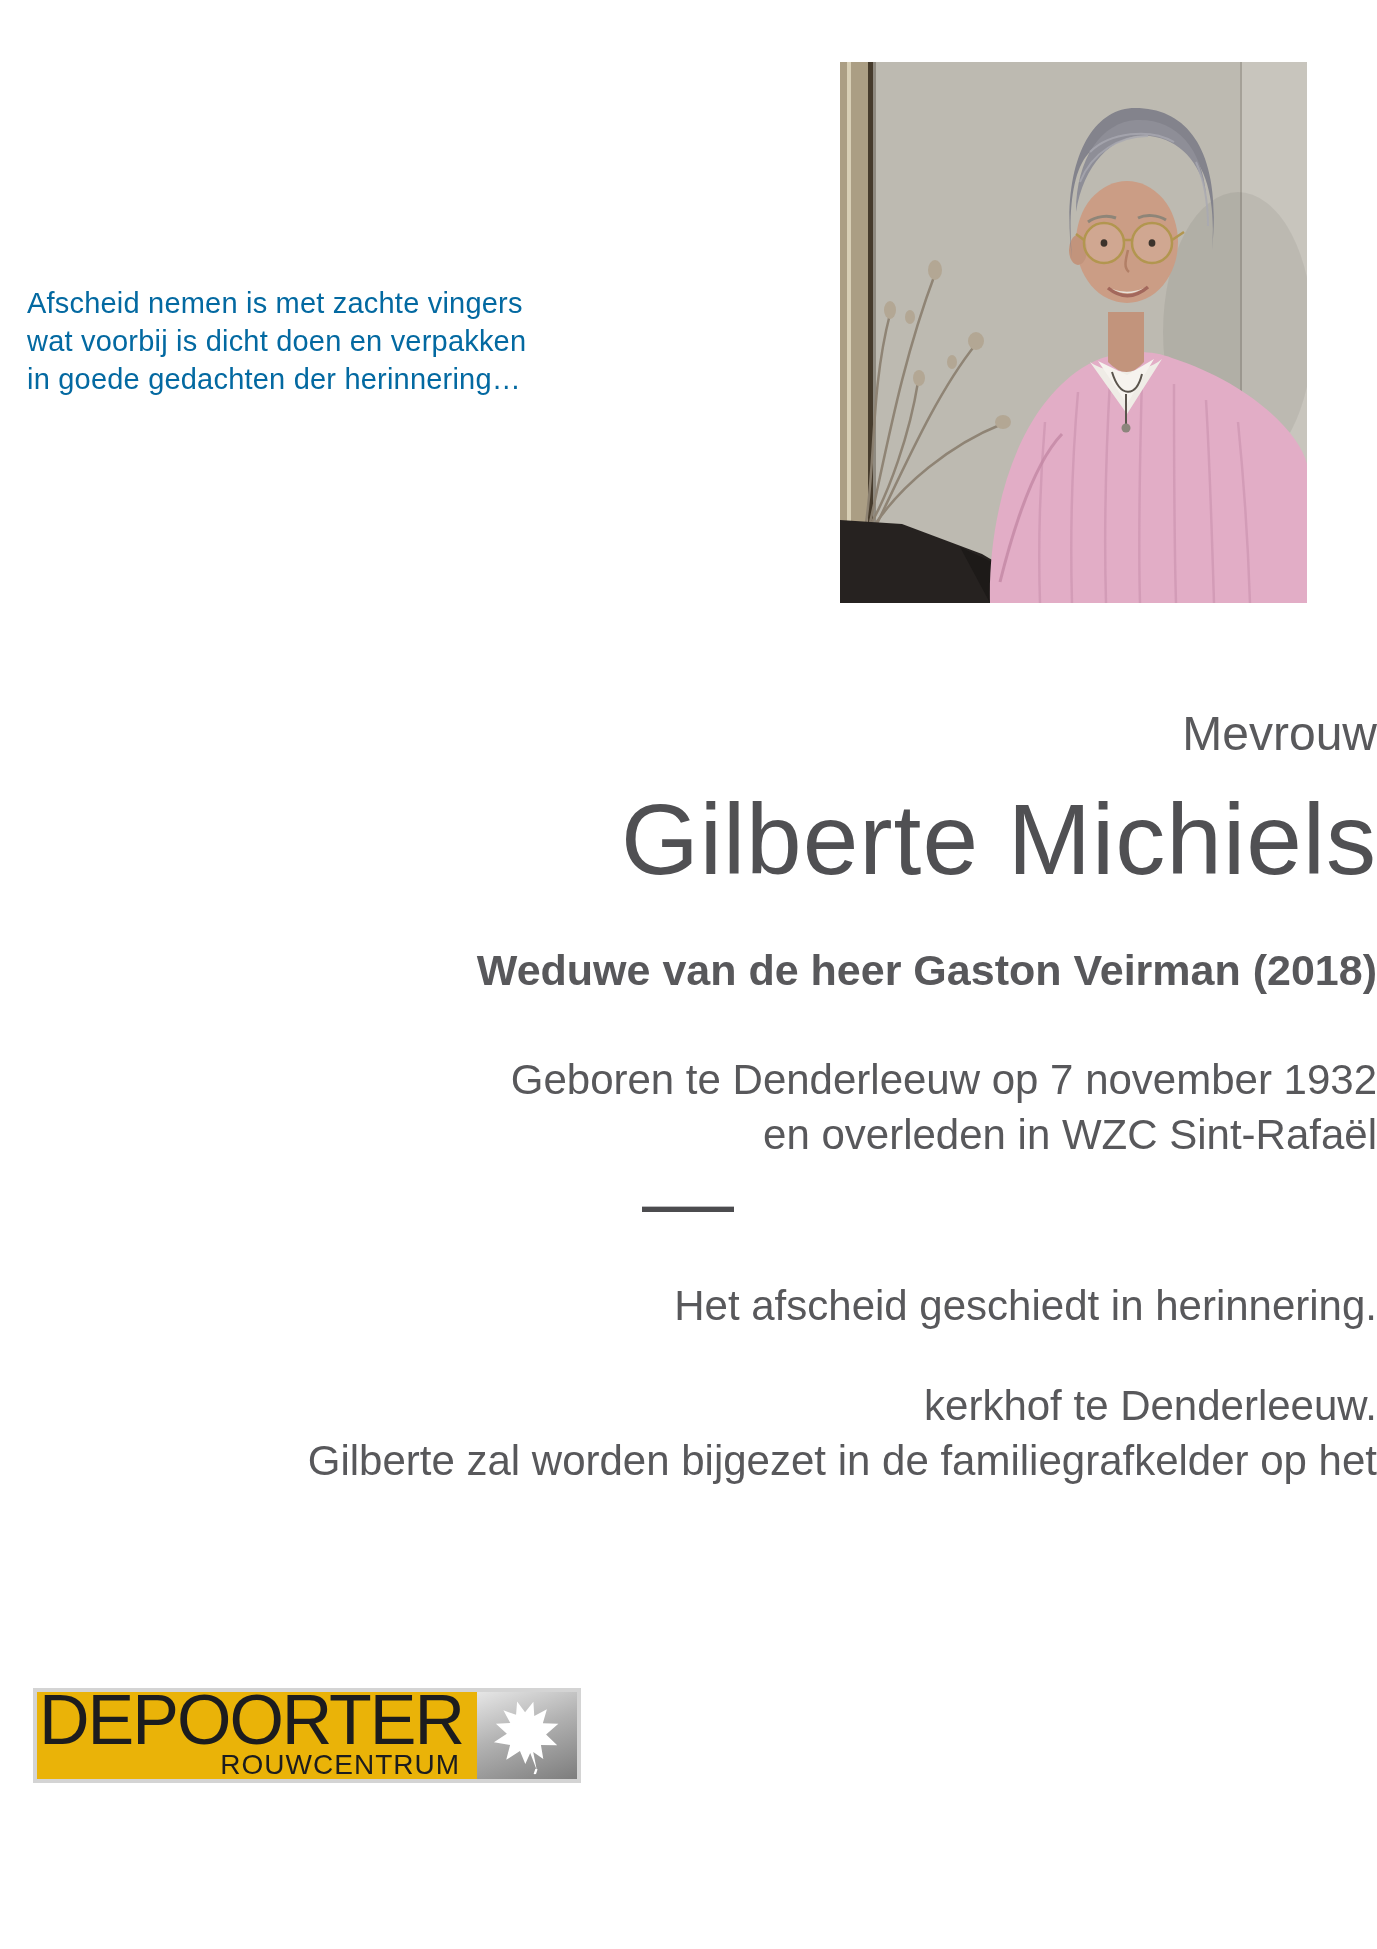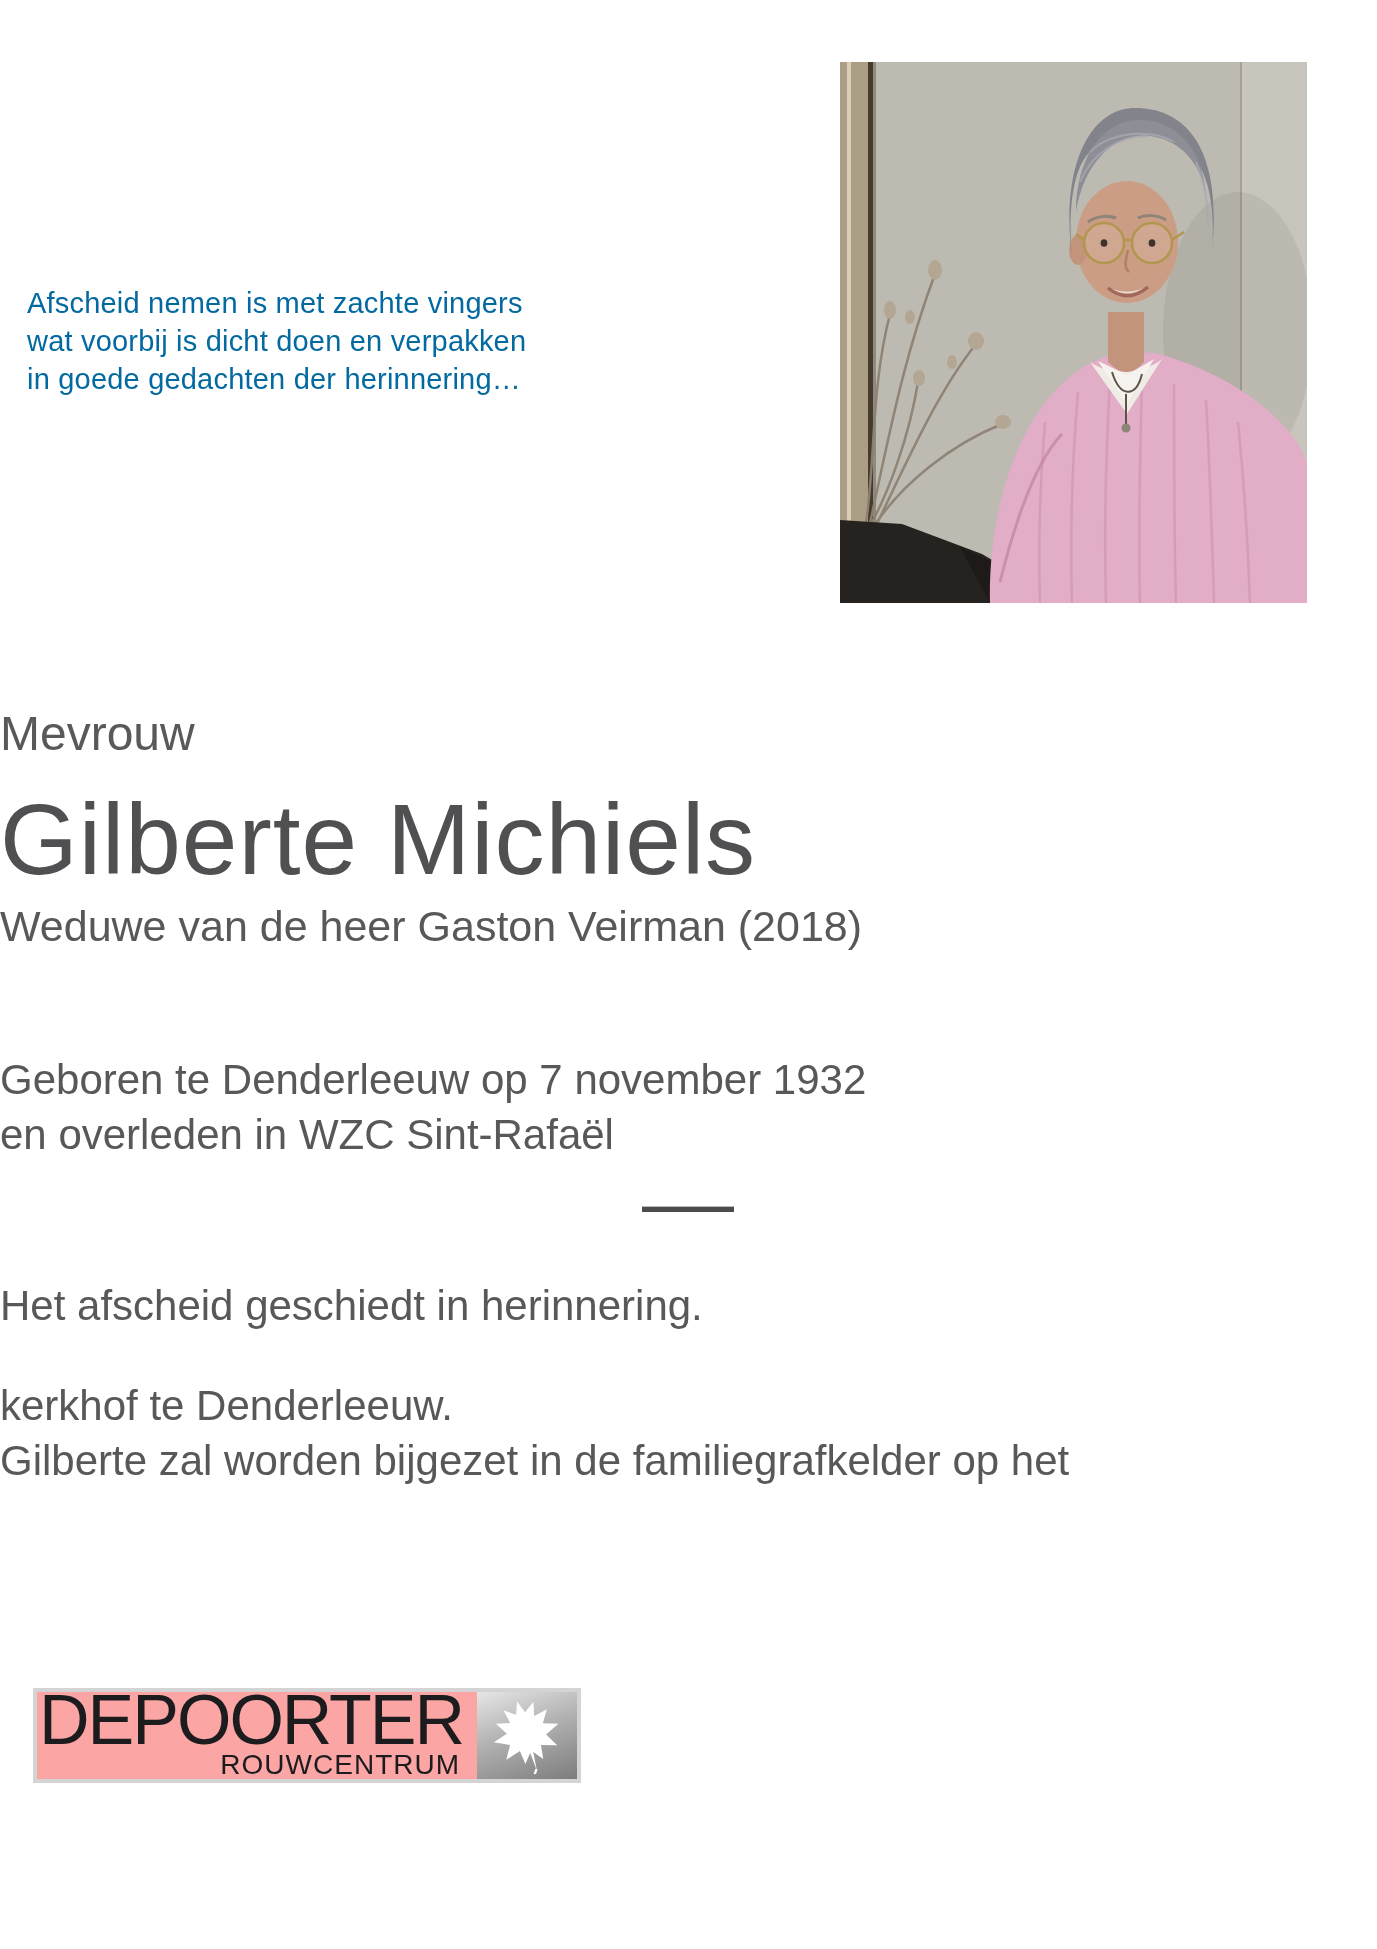--- a/index.html
+++ b/index.html
@@ -10,37 +10,37 @@
   }
   .poem{
     position:absolute;left:27px;top:284px;
     font-size:29px;line-height:38px;color:#0369a1;
     letter-spacing:.2px;
   }
   .photo-frame{
     position:absolute;left:840px;top:62px;width:467px;height:541px;
   }
   .photo-frame svg{display:block;width:467px;height:541px;}
-  .cline{position:absolute;left:0;width:1377px;text-align:left;}
+  .cline{position:absolute;left:0;width:1377px;text-align:right;}
   .salutation{top:706px;font-size:48px;line-height:56px;color:#59595c;}
   .deceased-name{top:766px;font-size:100px;line-height:120px;color:#505053;letter-spacing:1px;margin-top:13px;}
-  .relation{top:900px;font-size:43px;line-height:52px;}
+  .relation{top:944px;font-size:43px;line-height:52px;font-weight:bold;}
   .life{top:1008px;font-size:42px;line-height:55px;margin-top:44px;}
   .separator{
     position:absolute;top:1206px;left:642px;width:92px;height:5px;
     background:#4c4c4f;border-top:1px solid #bdbdbf;
   }
   .farewell{top:1280px;font-size:42px;line-height:52px;}
   .burial{top:1378px;font-size:42px;line-height:55px;}
   .logo{
     position:absolute;left:33px;top:1688px;width:548px;height:95px;
     background:#d4d4d4;padding:4px;box-sizing:border-box;
   }
   .logo-inner{
-    position:relative;width:100%;height:100%;background:#fca5a5;
+    position:relative;width:100%;height:100%;background:#eab308;
   }
   .logo-wordmark{
     position:absolute;left:2px;top:-7px;
     font-size:70px;line-height:70px;letter-spacing:-2px;
     color:#1c1c1e;font-weight:400;white-space:nowrap;
   }
   .logo-subtitle{
     position:absolute;right:117px;bottom:0px;
     font-size:28px;line-height:28px;letter-spacing:1px;
     color:#1c1c1e;white-space:nowrap;margin-top:8px;

